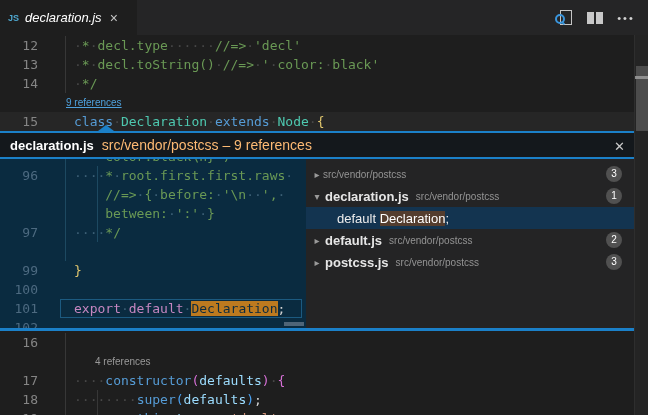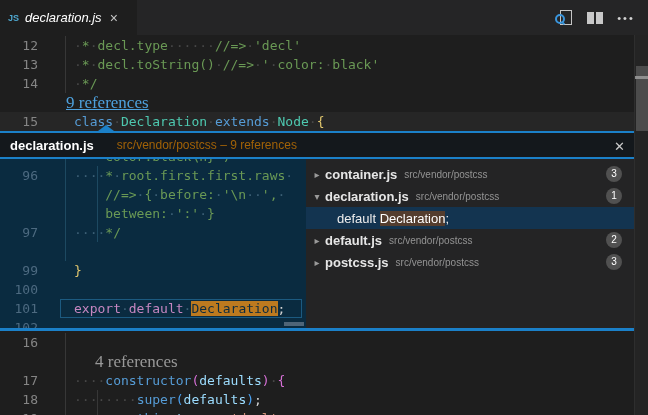--- a/index.html
+++ b/index.html
@@ -25,41 +25,41 @@
   
   .codearea{position:absolute;left:0;overflow:hidden;}
   .ed-top{top:35px;width:634px;height:96px;}
   .ed-bottom{top:331px;width:634px;height:84px;}
   .crow{position:absolute;left:0;width:634px;height:19px;
         font-family:"DejaVu Sans Mono",monospace;font-size:13px;line-height:19px;white-space:pre;}
   .crow.cur{background:rgba(255,255,255,0.04);}
   .num{position:absolute;left:0;width:38px;text-align:right;color:#858585;
        font-family:"DejaVu Sans Mono",monospace;font-size:13px;}
   .ltext{position:absolute;top:0;margin-left:8px;}
-  .lens{position:absolute;font-family:Liberation Serif, serif;font-size:17px;
+  .lens{position:absolute;font-family:Liberation Sans, sans-serif;font-size:10px;
         color:#999999;height:19px;line-height:19px;}
   .lens.link{color:#4ea1dd;text-decoration:underline;cursor:pointer;}
   .guide{position:absolute;width:1px;background:#373737;}
 
   .tk-ws{color:#474747;} .tk-com{color:var(--comment);} .tk-kw{color:#569cd6;}
   .tk-typ{color:#4ec9b0;} .tk-kwm{color:#c586c0;} .tk-pun{color:#d4d4d4;}
   .tk-br1{color:#e2c76e;} .tk-br2{color:#d670d6;} .tk-br3{color:#4ba3f5;}
   .tk-par{color:#9cdcfe;} .tk-str{color:#ce9178;}
   .tk-match{background:var(--match_orange);color:#0d2b3f;}
 
   
   .peek{position:absolute;top:131px;left:0;width:634px;height:200px;}
   .pk-arrow{position:absolute;top:-6px;left:98px;width:0;height:0;
             border-left:8px solid transparent;border-right:8px solid transparent;
             border-bottom:6px solid var(--accent);}
   .pk-btop{position:absolute;top:0;left:0;width:634px;height:2px;background:var(--accent);}
   .pk-head{position:absolute;top:2px;left:0;width:634px;height:24px;background:#14181c;
            display:flex;align-items:center;padding:0 10px;box-sizing:border-box;}
   .pk-title{color:#ffffff;font-size:13px;font-weight:bold;}
-  .pk-desc{color:#a16207;font-size:12px;margin-left:23px;}
+  .pk-desc{color:#fdba74;font-size:14px;margin-left:8px;}
   .pk-close{position:absolute;right:9px;top:2px;color:#cccccc;font-size:13px;line-height:24px;cursor:pointer;}
   .pk-bhead{position:absolute;top:26px;left:0;width:634px;height:2px;background:var(--accent);}
   .pk-body{position:absolute;top:28px;left:0;width:634px;height:169px;}
   .pk-bbot{position:absolute;top:197px;left:0;width:634px;height:3px;background:var(--accent);}
 
   .peek-editor{position:absolute;left:0;top:0;width:306px;height:169px;
                background:var(--peek_editor_bg);overflow:hidden;}
   .peek-editor .crow{width:306px;}
   .peek-editor .num{color:#4d6a80;}
   .peek-editor .tk-ws{color:#3c5f75;}
@@ -139,21 +139,20 @@
           <div class="crow" style="top: 45px;"><span class="ltext" style="left: 97.28px;"><span class="tk-com">between:</span><span class="tk-ws">·</span><span class="tk-com">':'</span><span class="tk-ws">·</span><span class="tk-com">}</span></span></div>
           <div class="crow" style="top: 64px;"><span class="num">97</span><span class="ltext" style="left: 66px;"><span class="tk-ws">····</span><span class="tk-com">*/</span></span></div>
           <div class="crow" style="top: 102px;"><span class="num">99</span><span class="ltext" style="left: 66px;"><span class="tk-br1">}</span></span></div>
           <div class="crow" style="top: 121px;"><span class="num">100</span><span class="ltext" style="left: 66px;"></span></div>
           <div class="crow" style="top: 140px;"><span class="num">101</span><span class="ltext" style="left: 66px;"><span class="tk-kwm">export</span><span class="tk-ws">·</span><span class="tk-kwm">default</span><span class="tk-ws">·</span><span class="tk-match">Declaration</span><span class="tk-pun">;</span></span><div class="linebox"></div></div>
           <div class="crow" style="top: 159px;"><span class="num">102</span><span class="ltext" style="left: 66px;"></span></div>
         </div>
       <div class="peek-list" id="peek-list">
           <div class="lrow" style="top: 4px;">
             <span class="twistie">▸</span>
-            <span class="fname">container.js</span>
             <span class="fpath">src/vendor/postcss</span>
             <span class="badge">3</span>
           </div>
           <div class="lrow" style="top: 26px;">
             <span class="twistie">▾</span>
             <span class="fname">declaration.js</span>
             <span class="fpath">src/vendor/postcss</span>
             <span class="badge">1</span>
           </div>
           <div class="lrow sel" style="top: 48px;">

